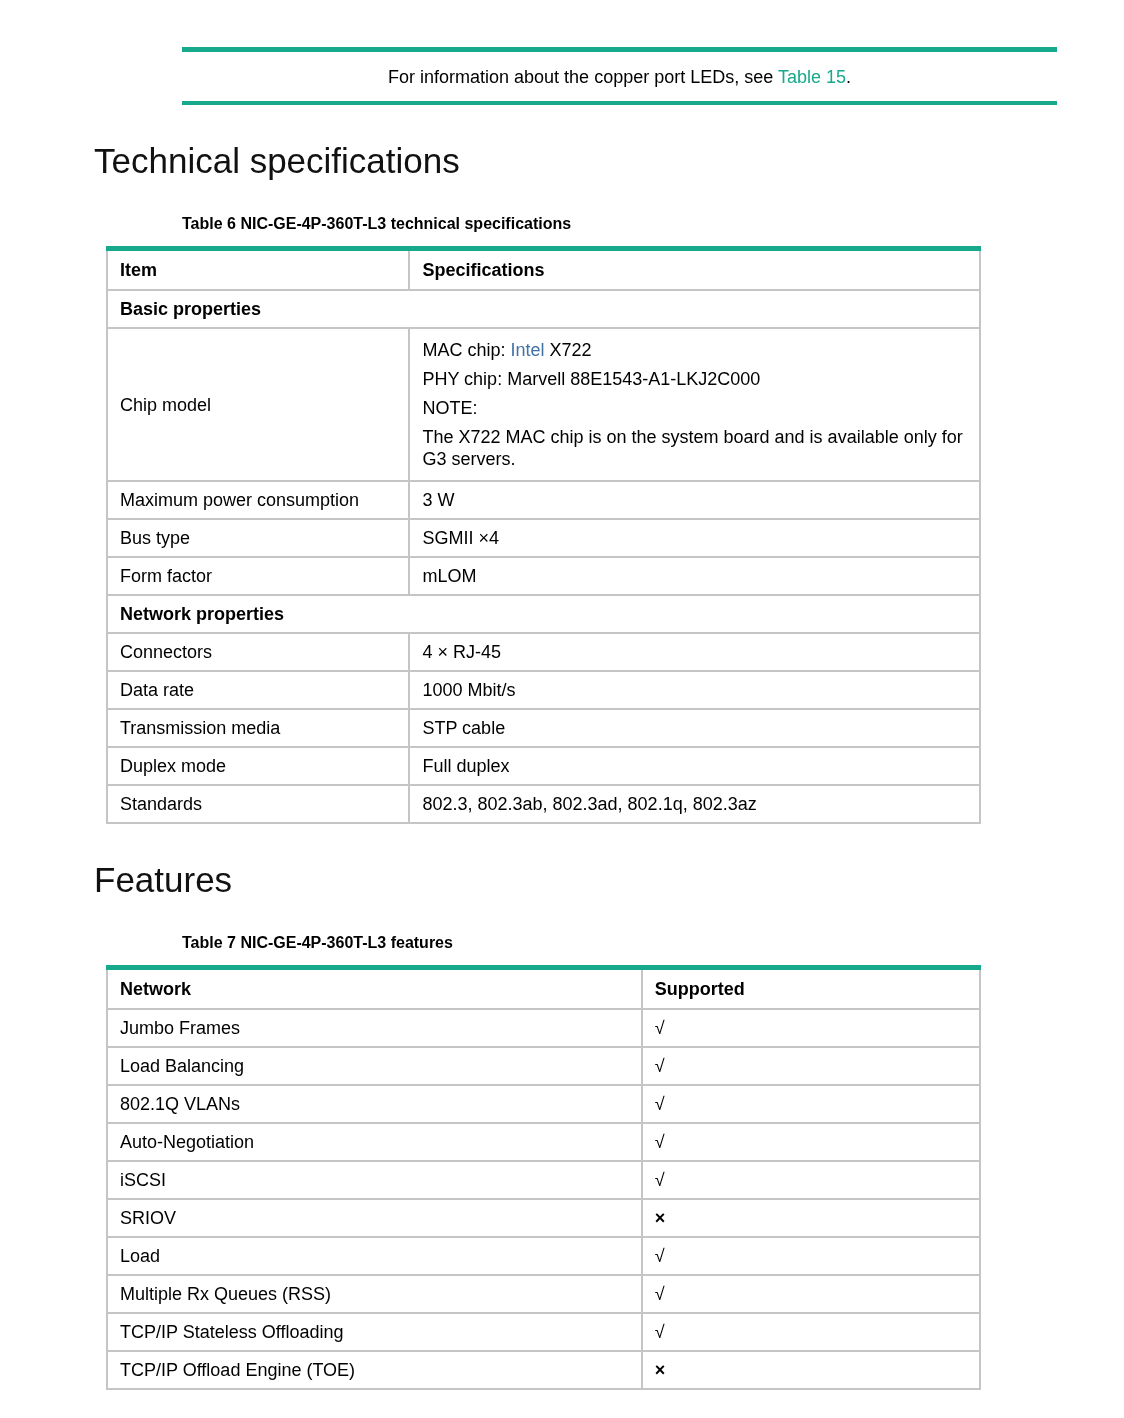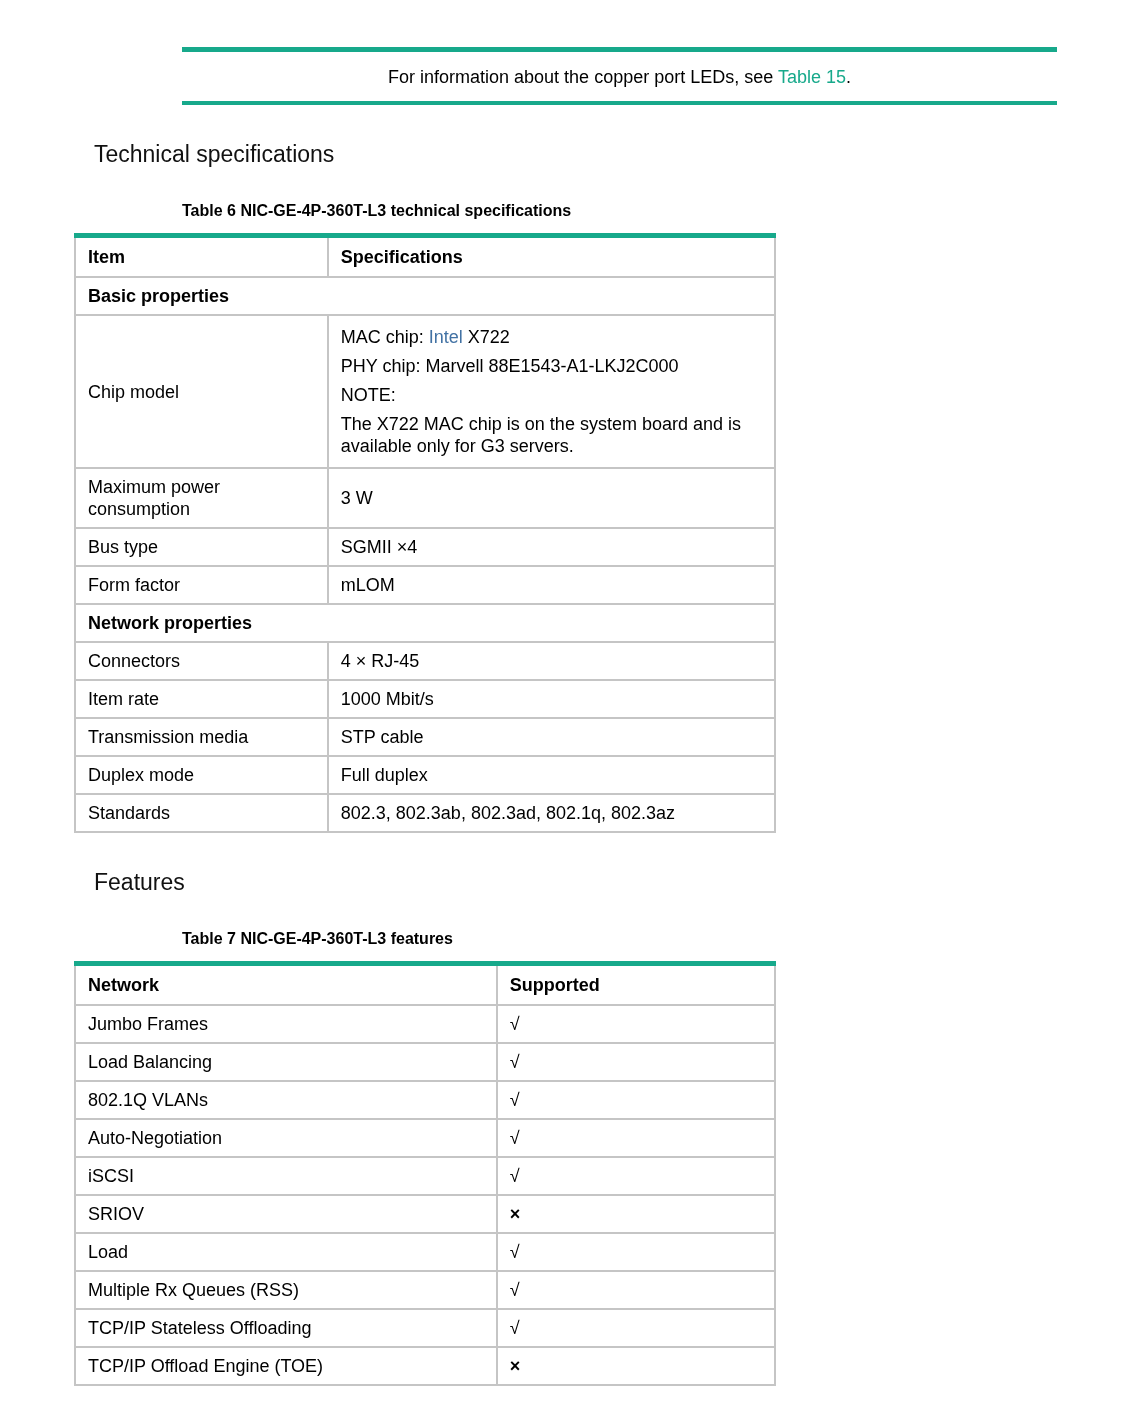--- a/index.html
+++ b/index.html
@@ -29,35 +29,35 @@
     color: var(--link);
     text-decoration: none;
     cursor: pointer;
   }
   .note .teal-link {
     color: var(--accent);
     cursor: pointer;
   }
   
   h1 {
-    font-size: 23px;
+    font-size: 35px;
     font-weight: 400;
     margin: 36px 0 0 94px;
     color: #111111;
     letter-spacing: 0;
   }
   .caption {
     margin: 34px 67px 13px 182px;
     font-size: 16px;
     font-weight: 700;
   }
   
   .tbl {
-    margin-left: 74px;
-    width: 702px;
+    margin-left: 106px;
+    width: 875px;
     border-collapse: collapse;
     border-top: 5px solid var(--accent);
     font-size: 18px;
   }
   .tbl th, .tbl td {
     border: 2px solid var(--border);
     padding: 7px 12px;
     text-align: left;
     vertical-align: middle;
     line-height: 22px;
@@ -126,21 +126,21 @@
           <td class="spec-cell">mLOM</td>
         </tr>
         <tr>
           <td colspan="2" class="section-cell">Network properties</td>
         </tr>
         <tr>
           <td>Connectors</td>
           <td class="spec-cell">4 × RJ-45</td>
         </tr>
         <tr>
-          <td>Item rate</td>
+          <td>Data rate</td>
           <td class="spec-cell">1000 Mbit/s</td>
         </tr>
         <tr>
           <td>Transmission media</td>
           <td class="spec-cell">STP cable</td>
         </tr>
         <tr>
           <td>Duplex mode</td>
           <td class="spec-cell">Full duplex</td>
         </tr>

